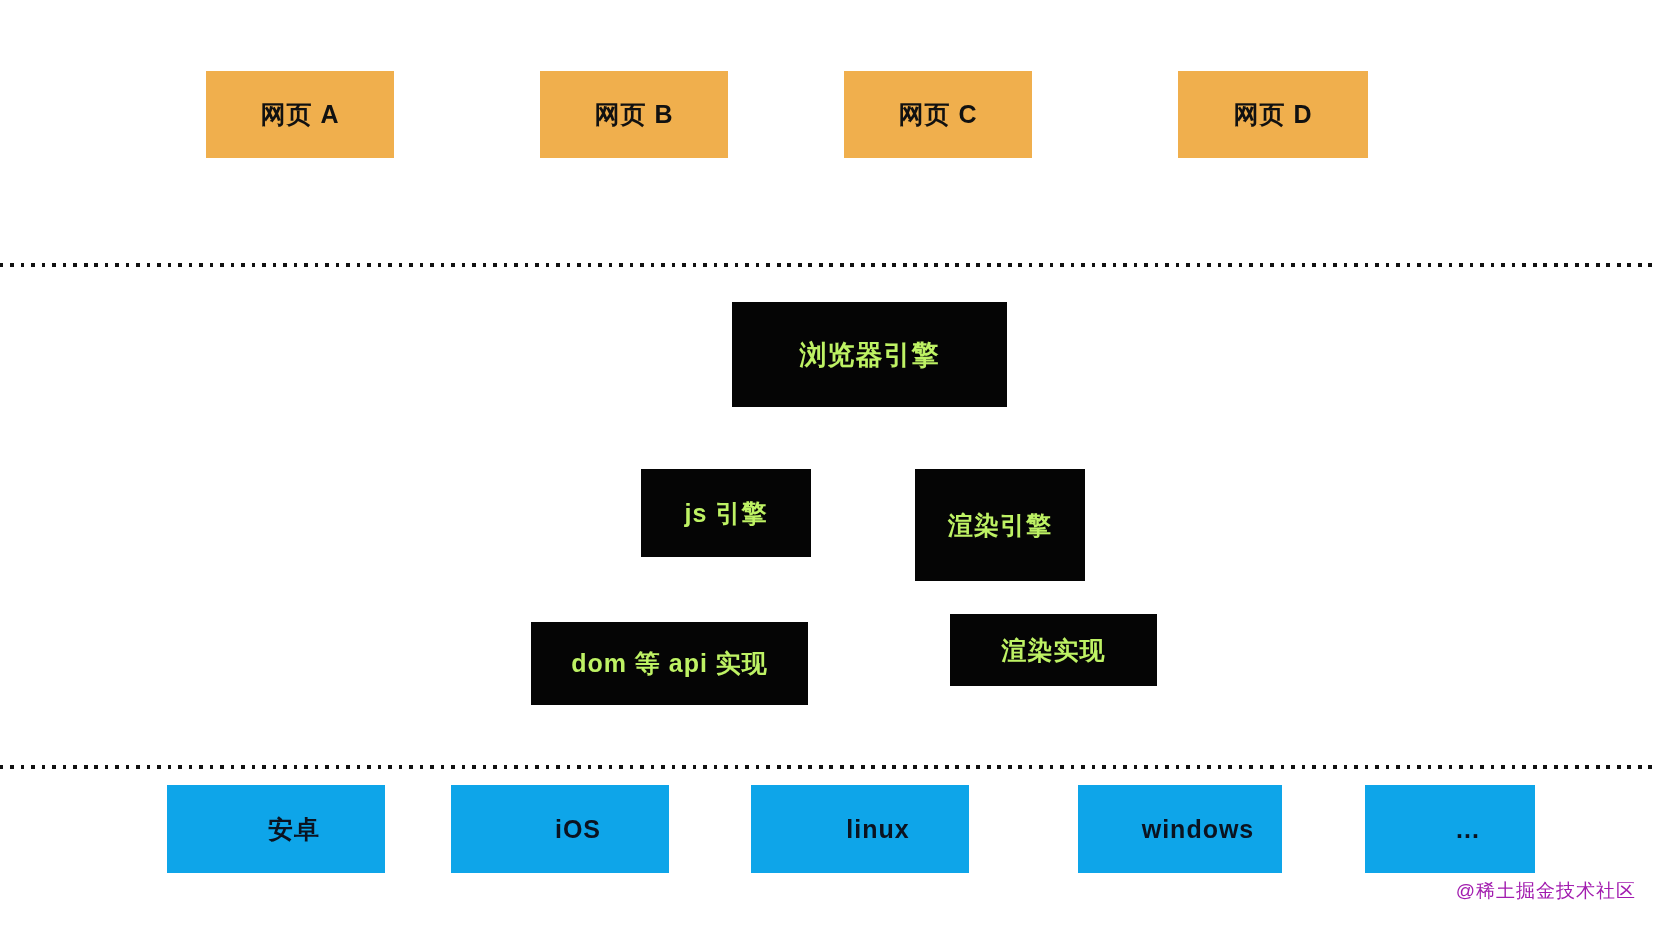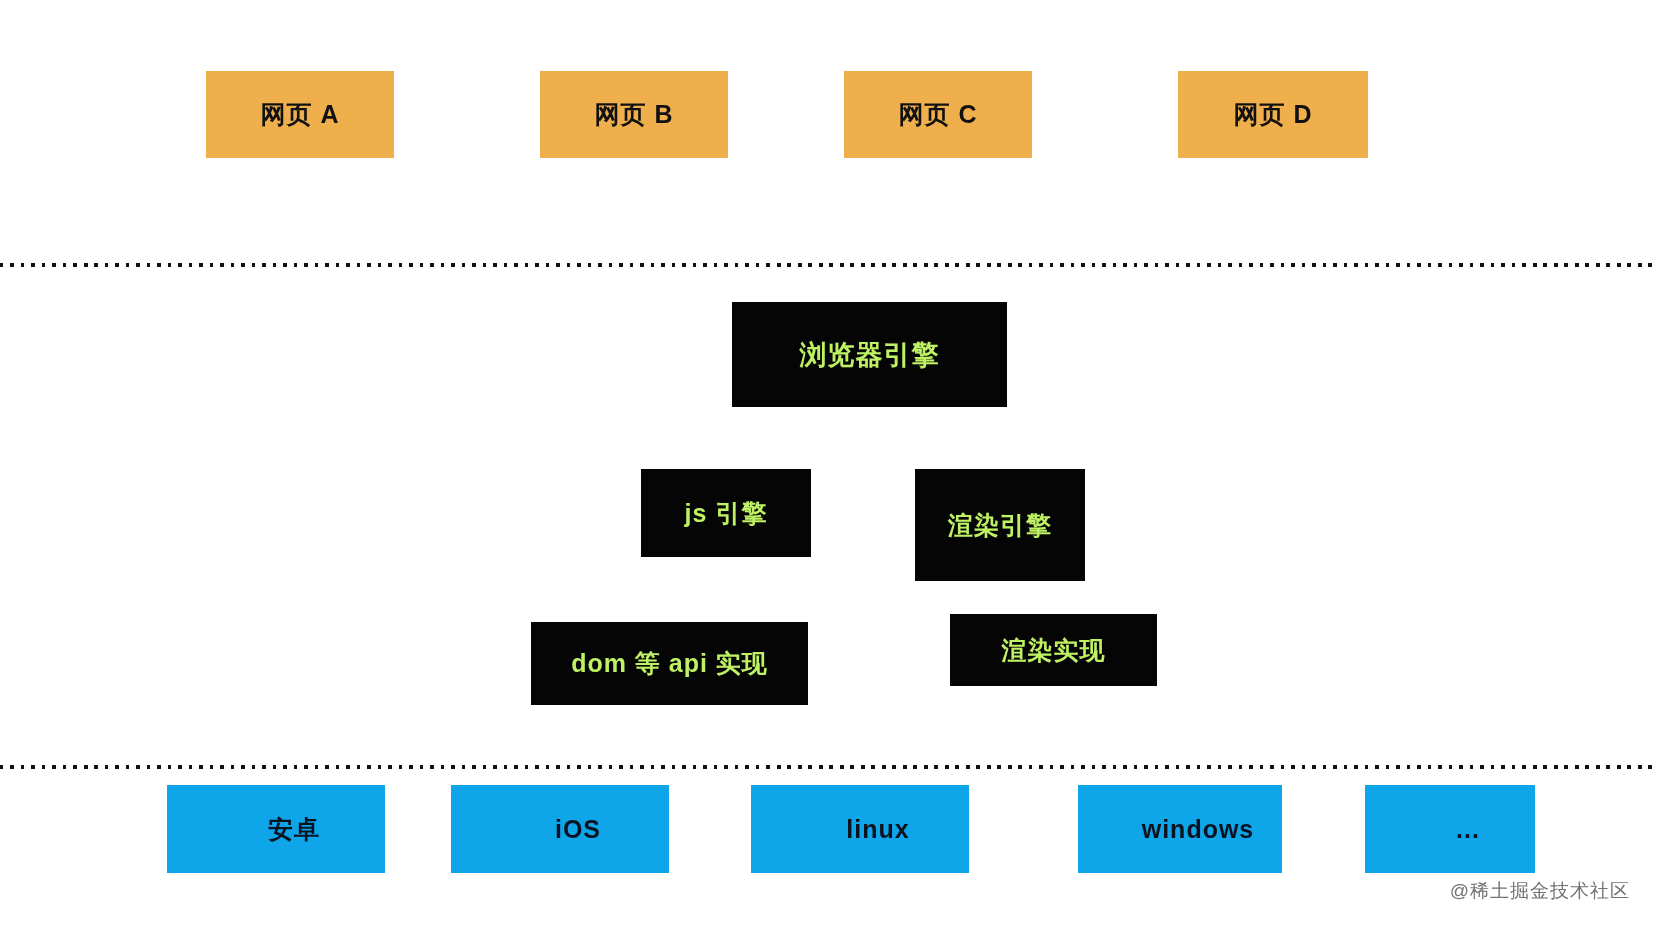--- a/index.html
+++ b/index.html
@@ -62,24 +62,24 @@
   }
   .platform-android { left: 167px;  width: 218px; }
   .platform-ios     { left: 451px;  width: 218px; text-align: right; }
   .platform-linux   { left: 751px;  width: 218px; }
   .platform-windows { left: 1078px; width: 204px; }
   .platform-more    { left: 1365px; width: 170px; }
 
   .watermark {
     position: absolute;
     top: 878px;
-    right: 26px;
+    right: 20px;
     font-size: 19px;
     font-weight: 400;
-    color: #737373;
+    color: #a21caf;
     letter-spacing: 1px;
   }
 </style>
 </head>
 <body>
 
 <div class="canvas">
 
   <div class="box web-box web-a">网页 A</div>
   <div class="box web-box web-b">网页 B</div>

